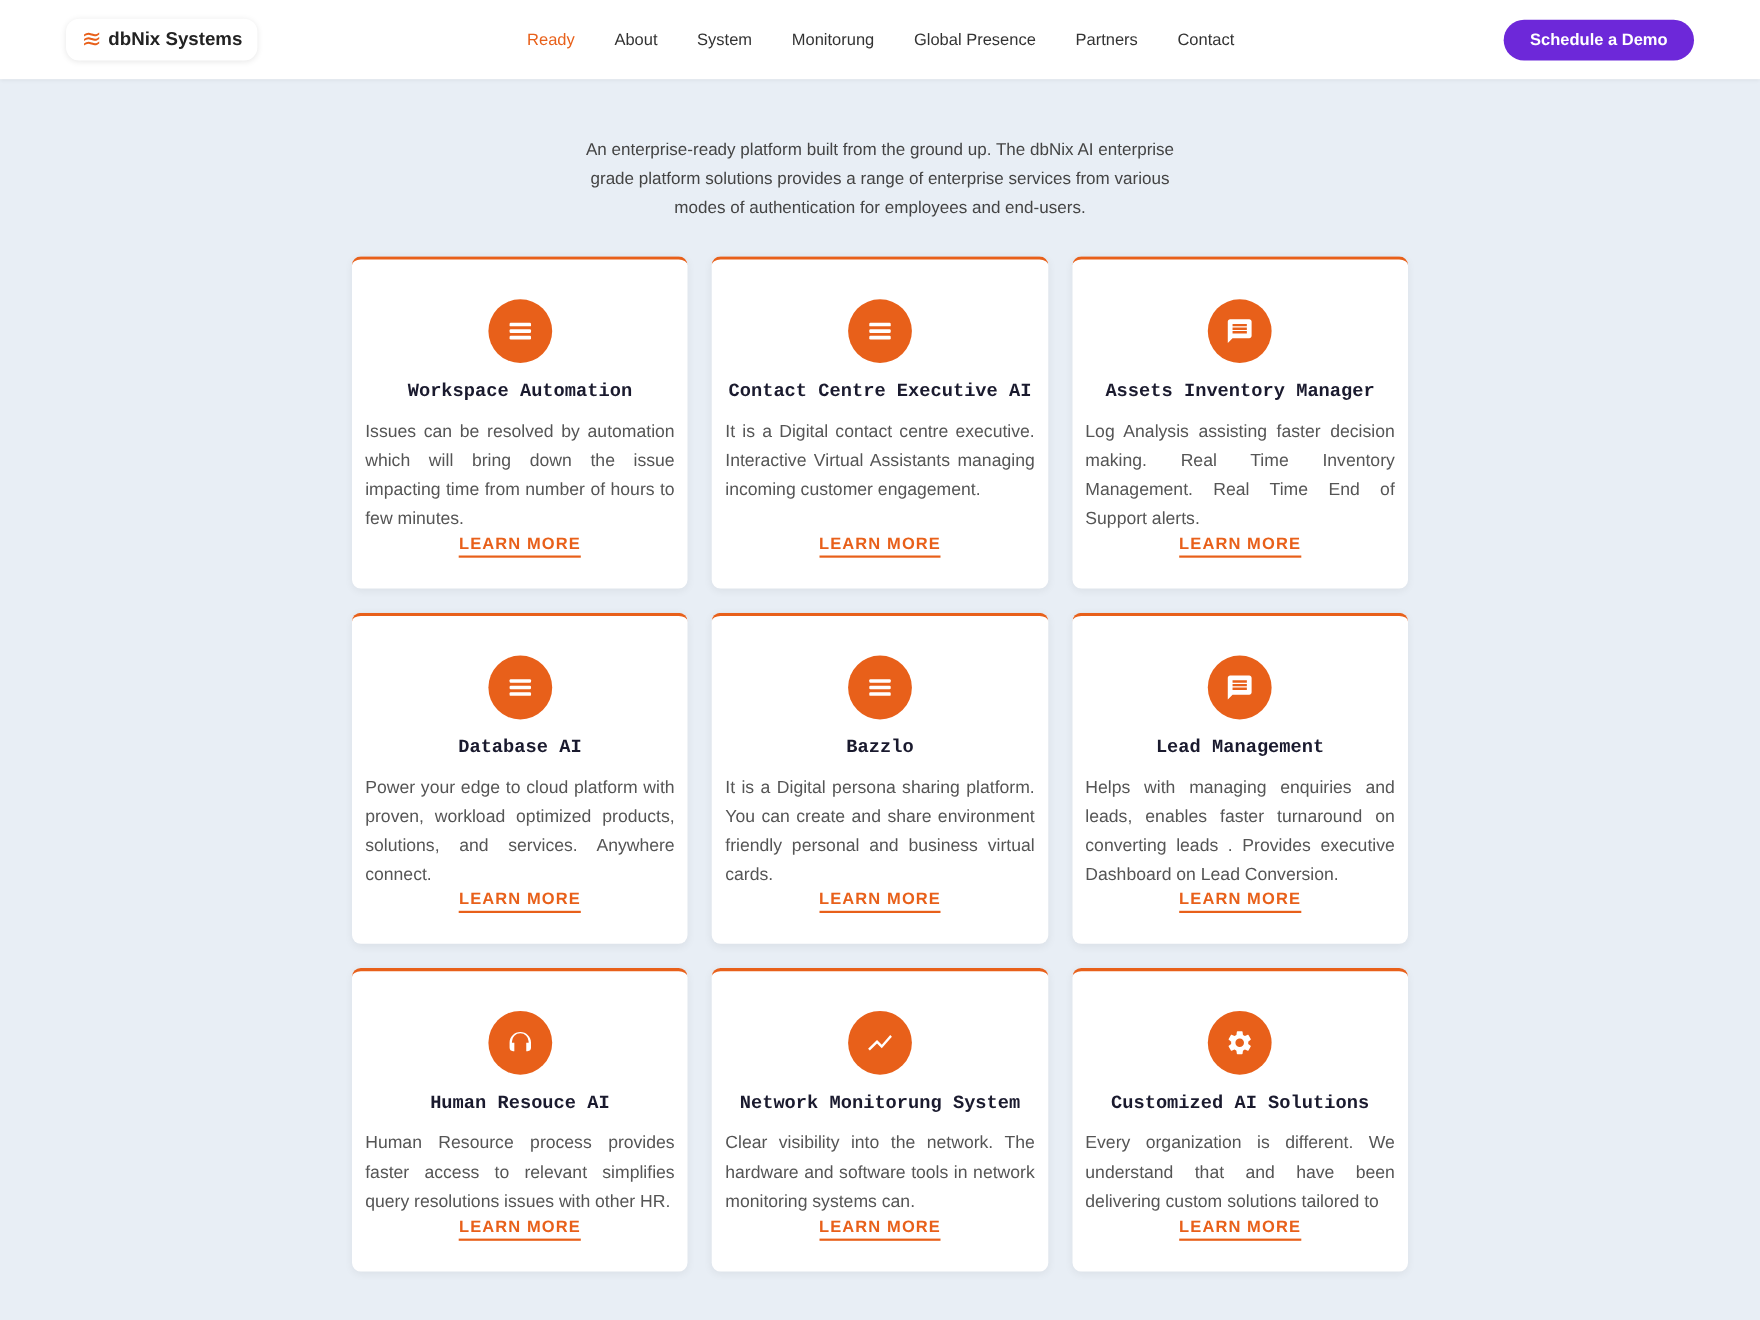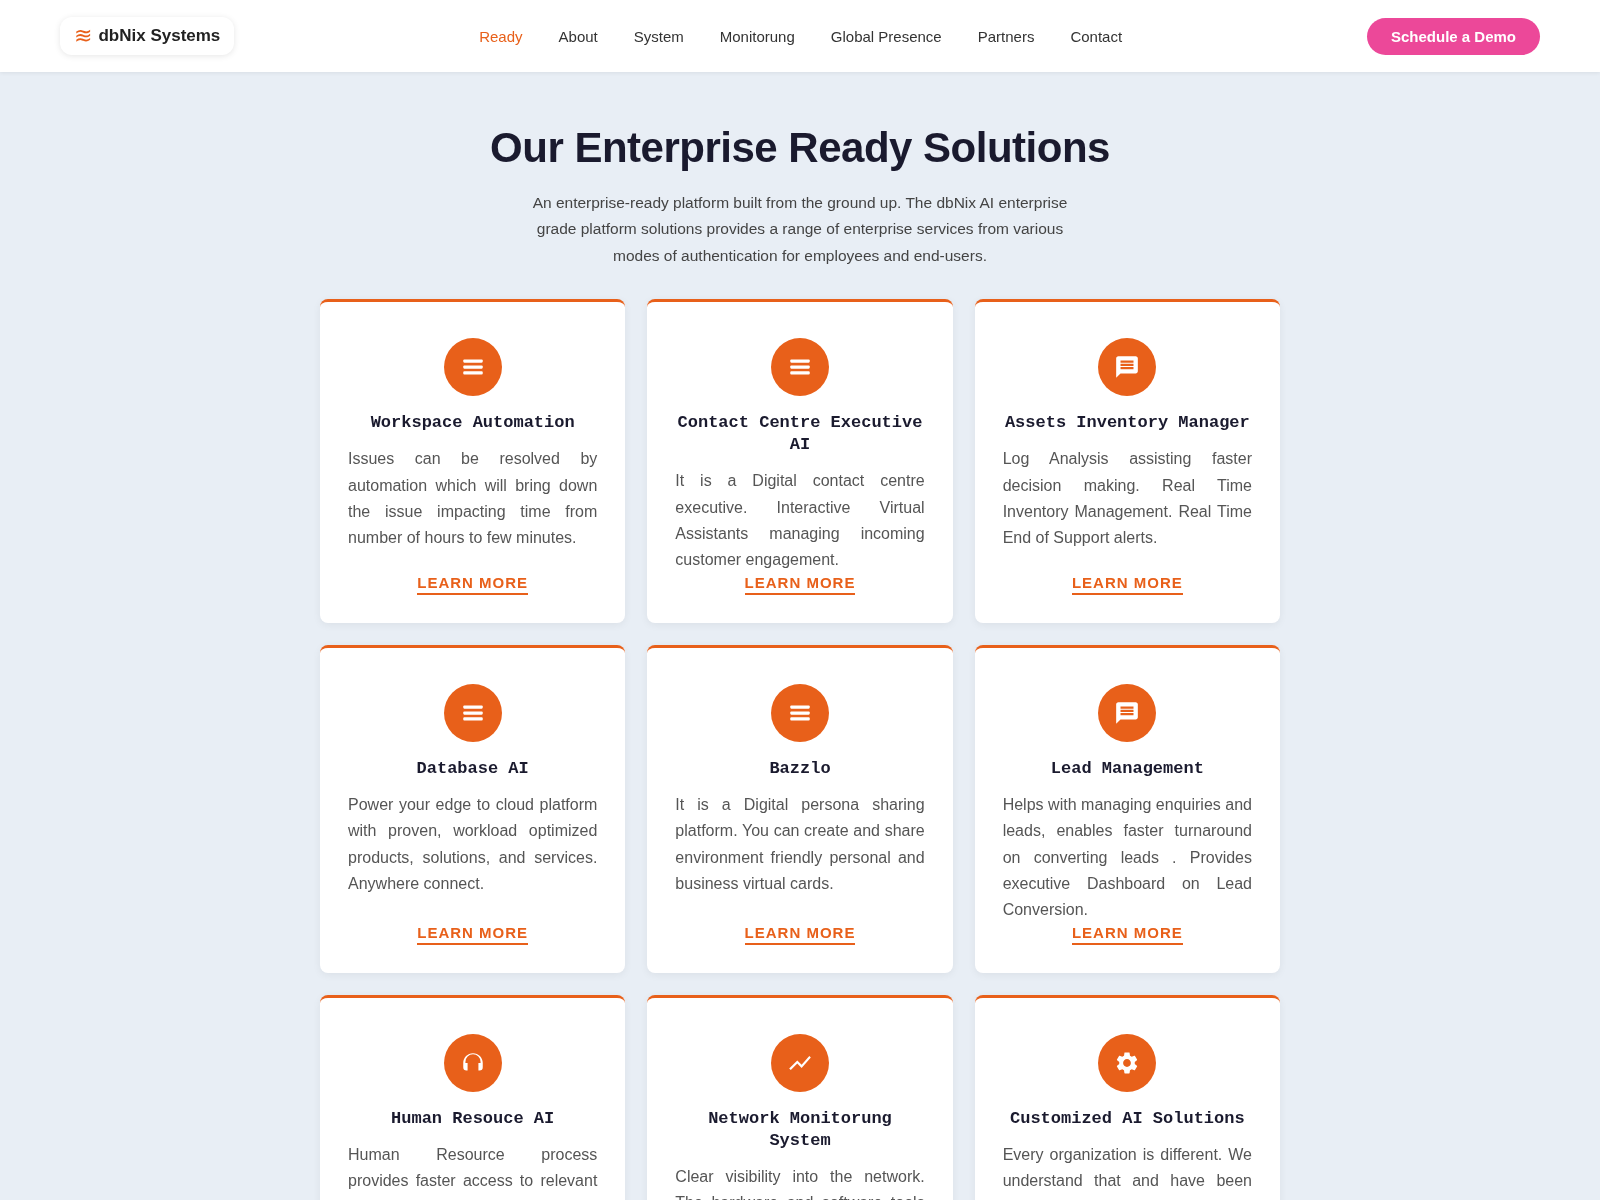--- a/index.html
+++ b/index.html
@@ -49,21 +49,21 @@
     nav a {
       text-decoration: none;
       font-size: 15px;
       color: #333;
       font-weight: 500;
     }
     nav a.active {
       color: #e8601a;
     }
     .btn-demo {
-      background: #ec4899;
+      background: #6d28d9;
       color: #fff;
       border: none;
       border-radius: 24px;
       padding: 10px 24px;
       font-size: 15px;
       font-weight: 600;
       cursor: pointer;
     }
 
     
@@ -93,21 +93,21 @@
       gap: 22px;
       max-width: 1080px;
       margin: 0 auto;
       padding: 0 60px 40px;
     }
 
     .card {
       background: #fff;
       border-radius: 8px;
       border-top: 3px solid #e8601a;
-      padding: 36px 28px 28px;
+      padding: 36px 12px 28px;
       display: flex;
       flex-direction: column;
       align-items: center;
       text-align: center;
       box-shadow: 0 2px 8px rgba(0,0,0,0.06);
       min-height: 260px;
     }
     .card-icon-wrap {
       width: 58px;
       height: 58px;
@@ -161,21 +161,20 @@
     <a href="#">System</a>
     <a href="#">Monitorung</a>
     <a href="#">Global Presence</a>
     <a href="#">Partners</a>
     <a href="#">Contact</a>
   </nav>
   <button class="btn-demo">Schedule a Demo</button>
 </header>
 
 <section class="hero">
-  <h1>Our Enterprise Ready Solutions</h1>
   <p>An enterprise-ready platform built from the ground up.  The dbNix AI enterprise grade platform solutions provides a range of enterprise services from various modes of authentication for employees and end-users.</p>
 </section>
 
 <div class="cards-grid">
 <div class="card">
     <div class="card-icon-wrap">
         <svg width="26" height="26" viewBox="0 0 24 24" fill="white">
           <rect x="3" y="5" width="18" height="3" rx="1"></rect>
           <rect x="3" y="10.5" width="18" height="3" rx="1"></rect>
           <rect x="3" y="16" width="18" height="3" rx="1"></rect>

